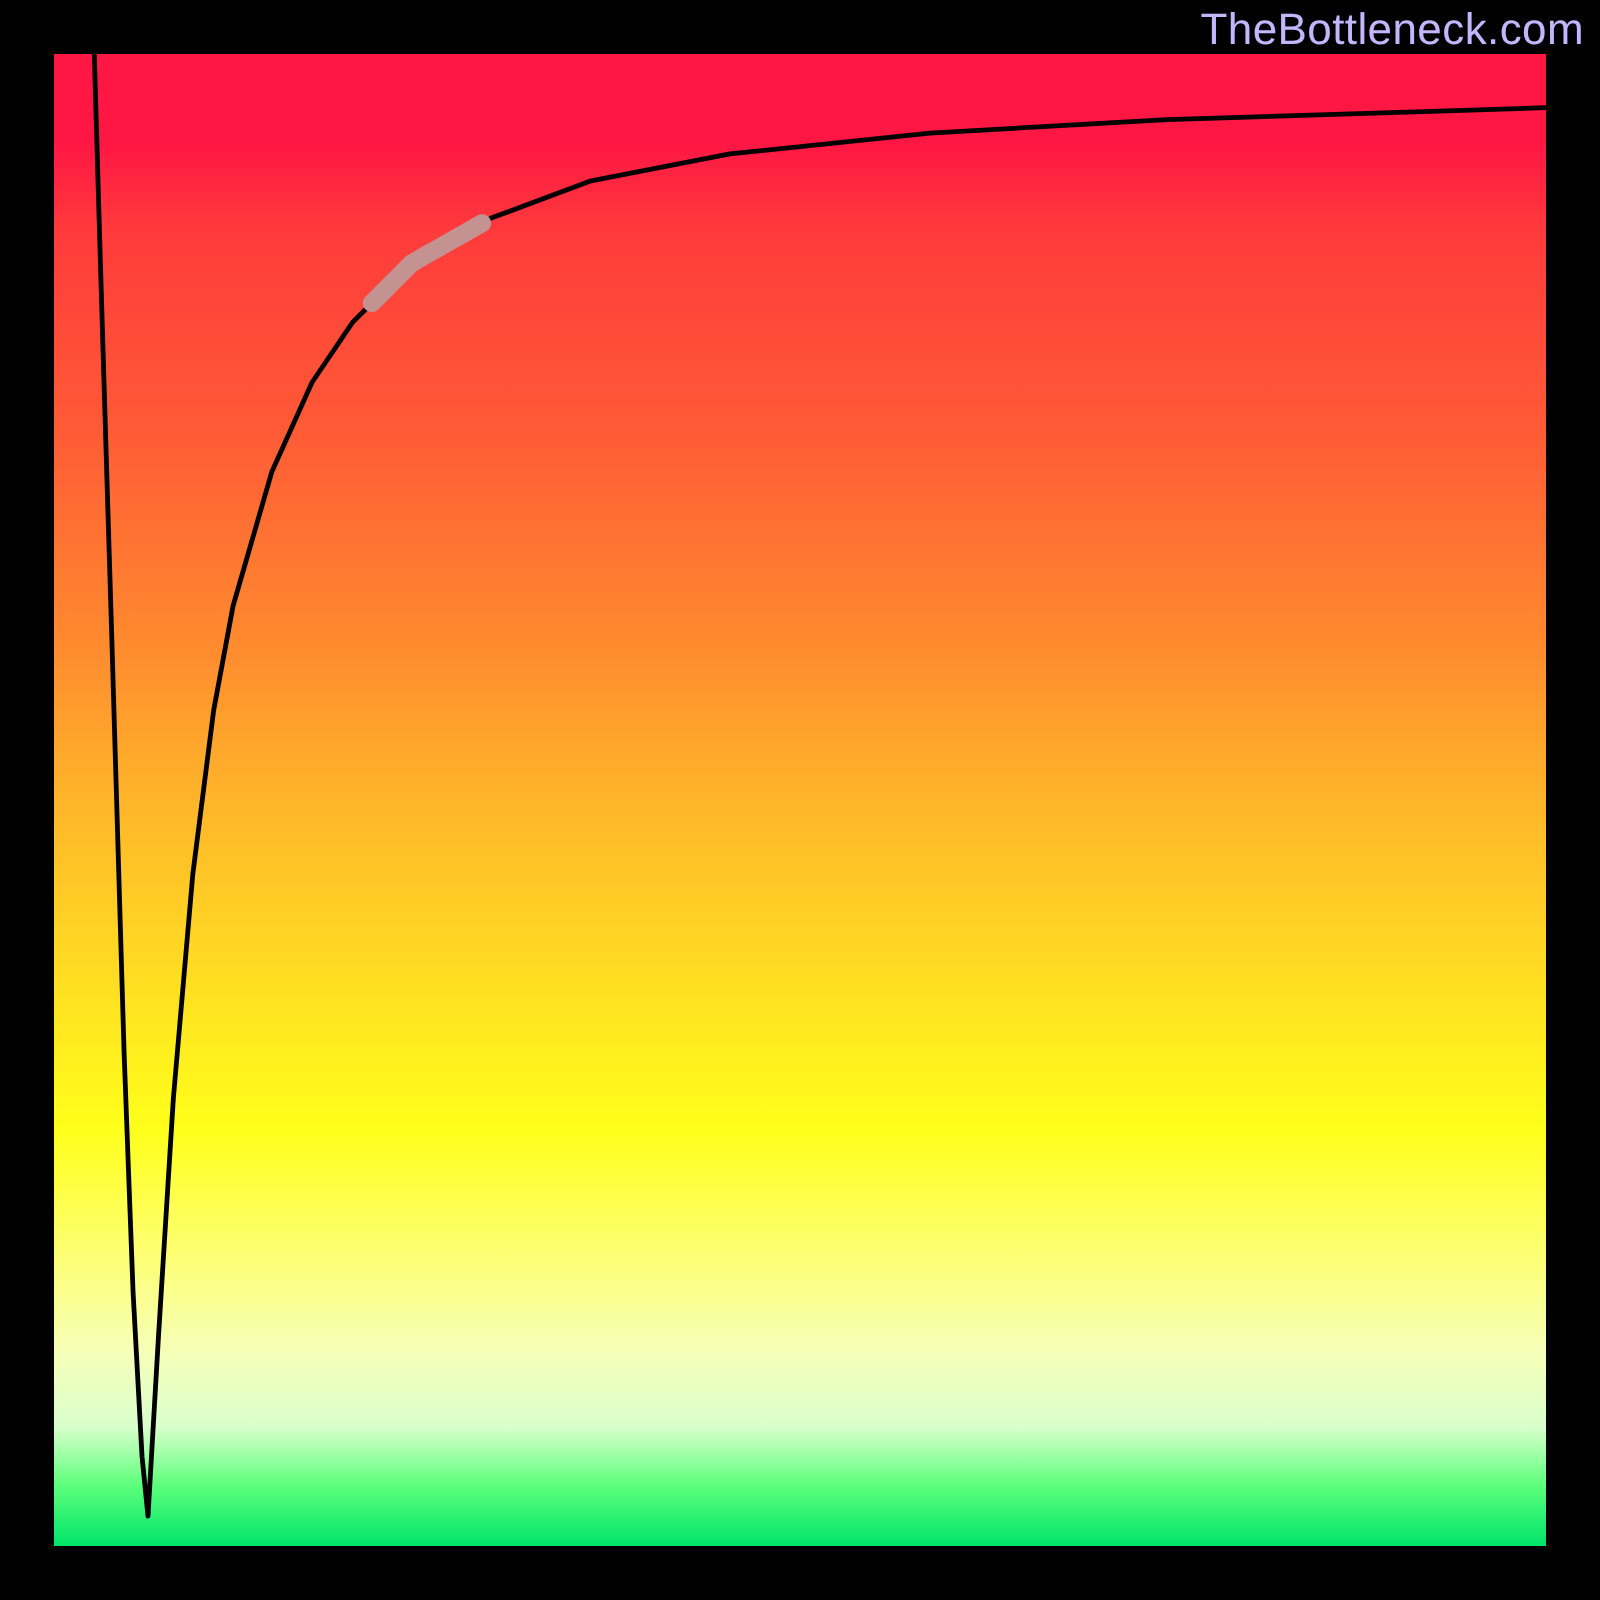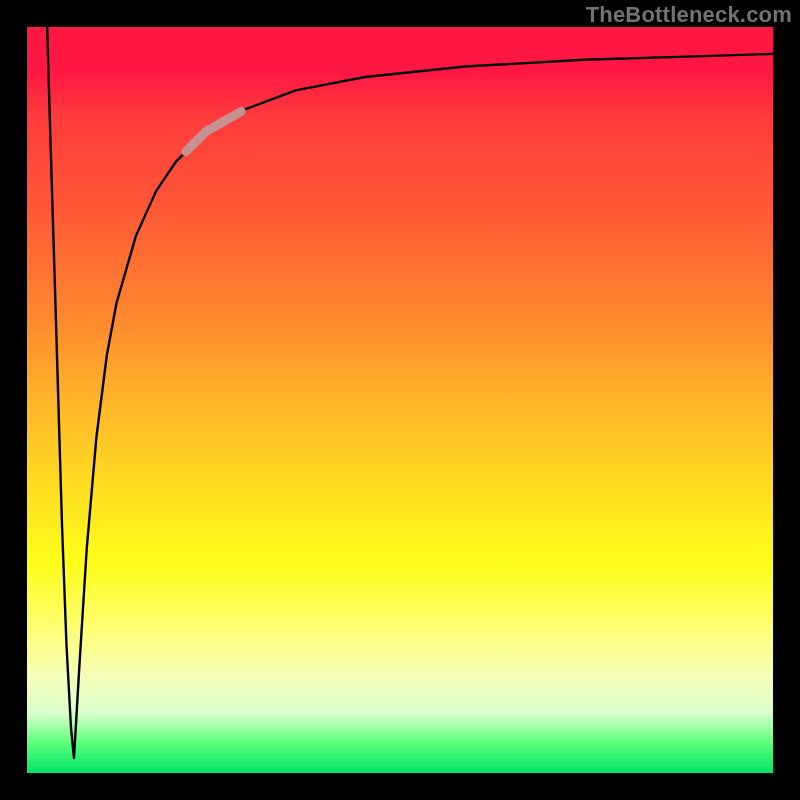--- a/index.html
+++ b/index.html
@@ -31,22 +31,22 @@
       #d9ffcc 92%,
       #5bff7a 96%,
       #00e36a 100%
     );
   }
   .watermark {
     position: absolute;
     top: 2px;
     right: 8px;
     font-size: 22px;
-    font-weight: 700;
-    color: #737373;
+    font-weight: 400;
+    color: #c4b5fd;
     letter-spacing: 0.2px;
     user-select: none;
   }
   svg.curve {
     position: absolute;
     left: 27px;
     top: 27px;
     width: 746px;
     height: 746px;
     overflow: visible;

